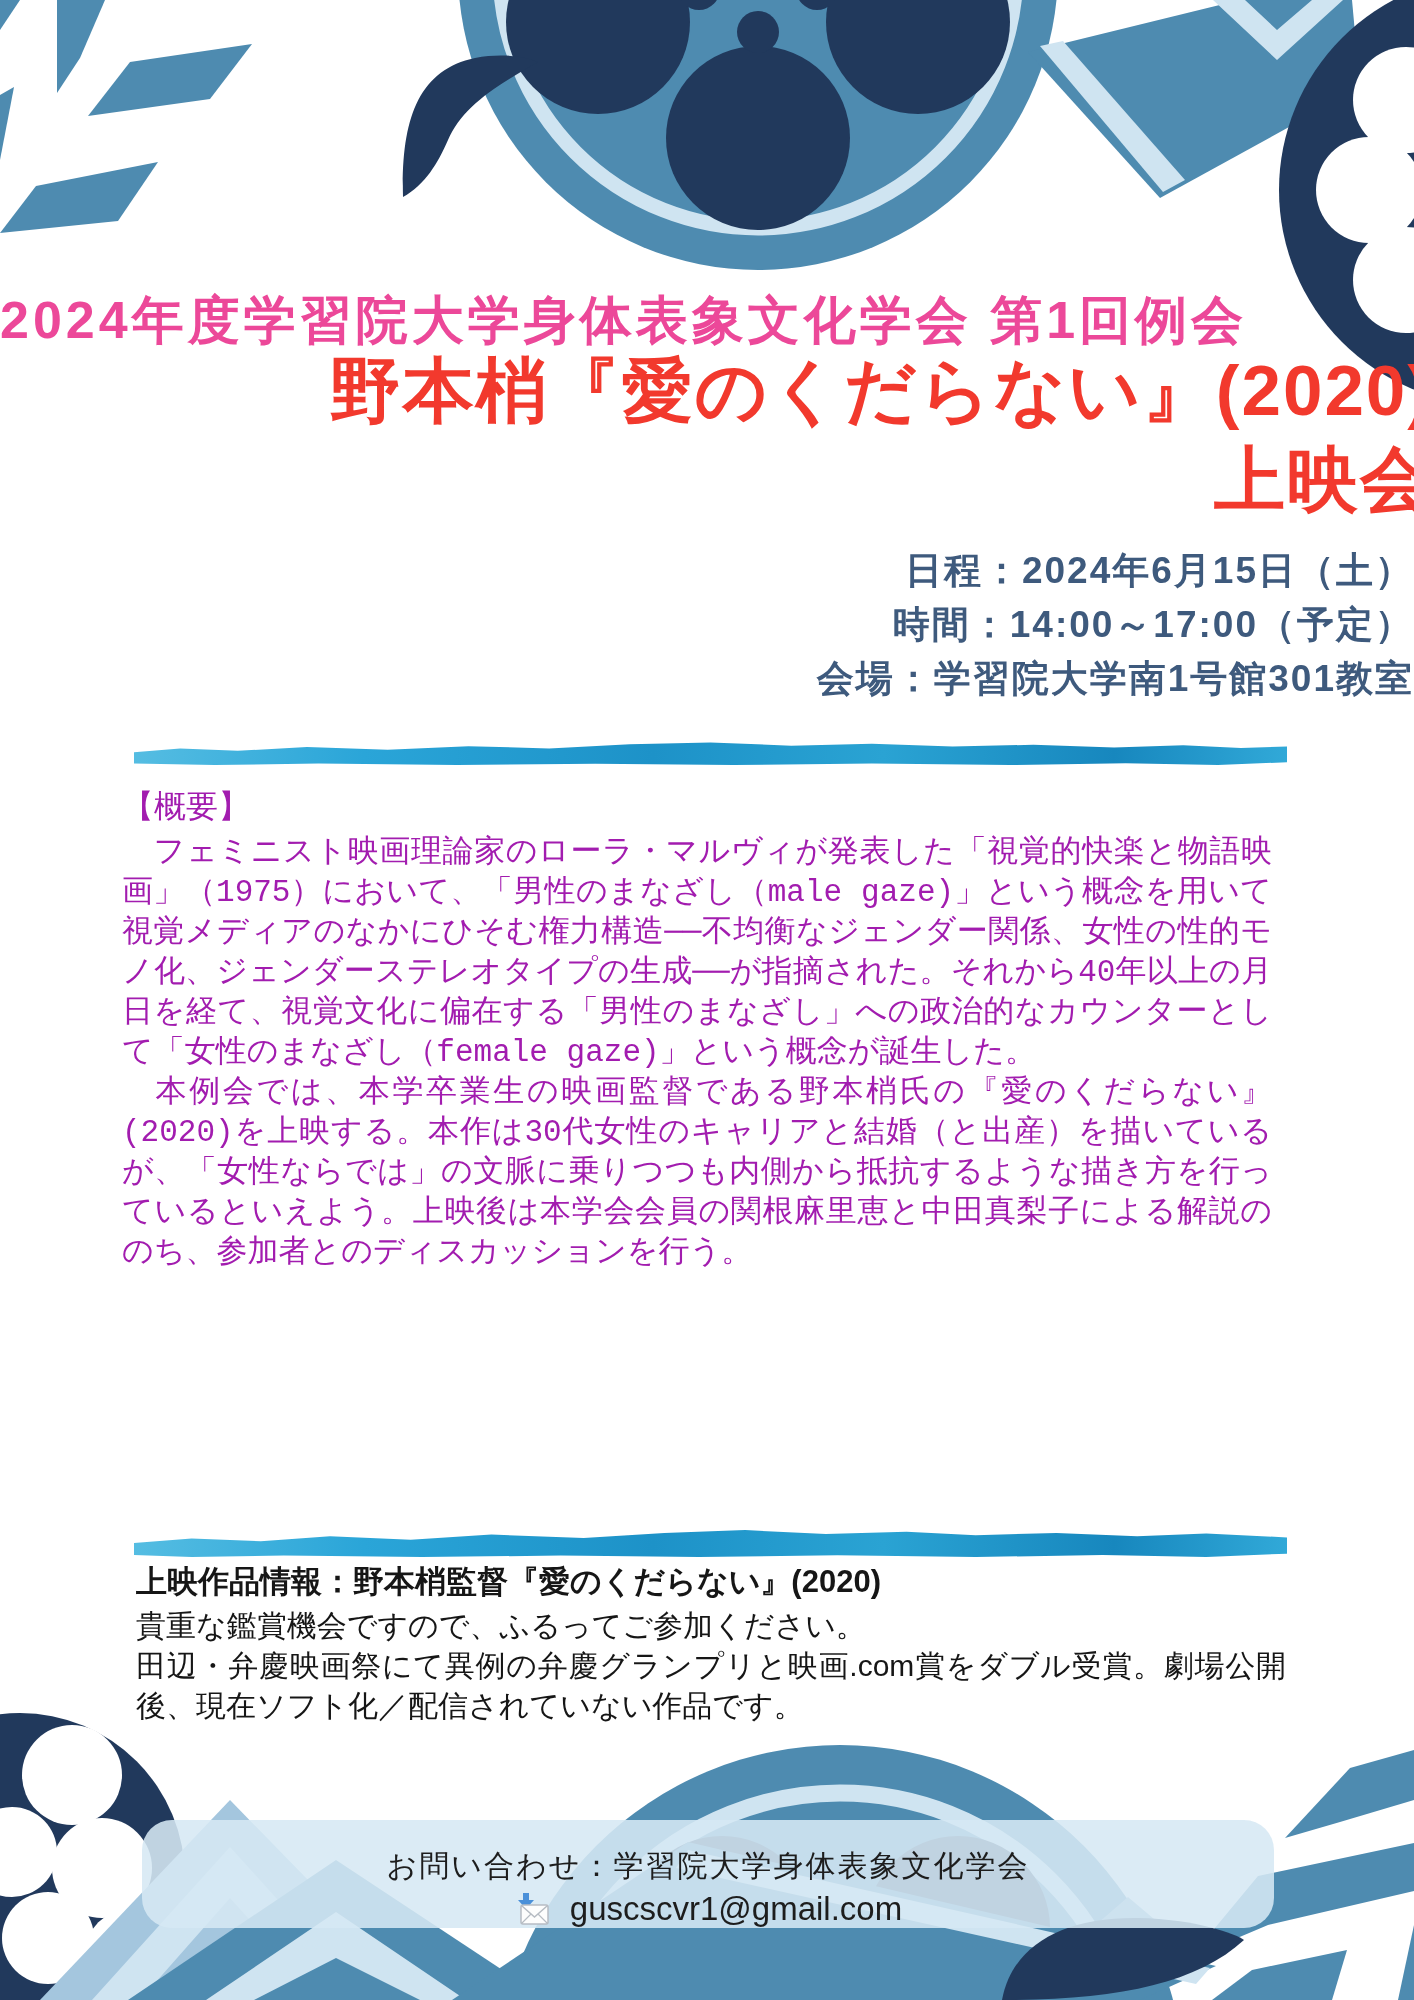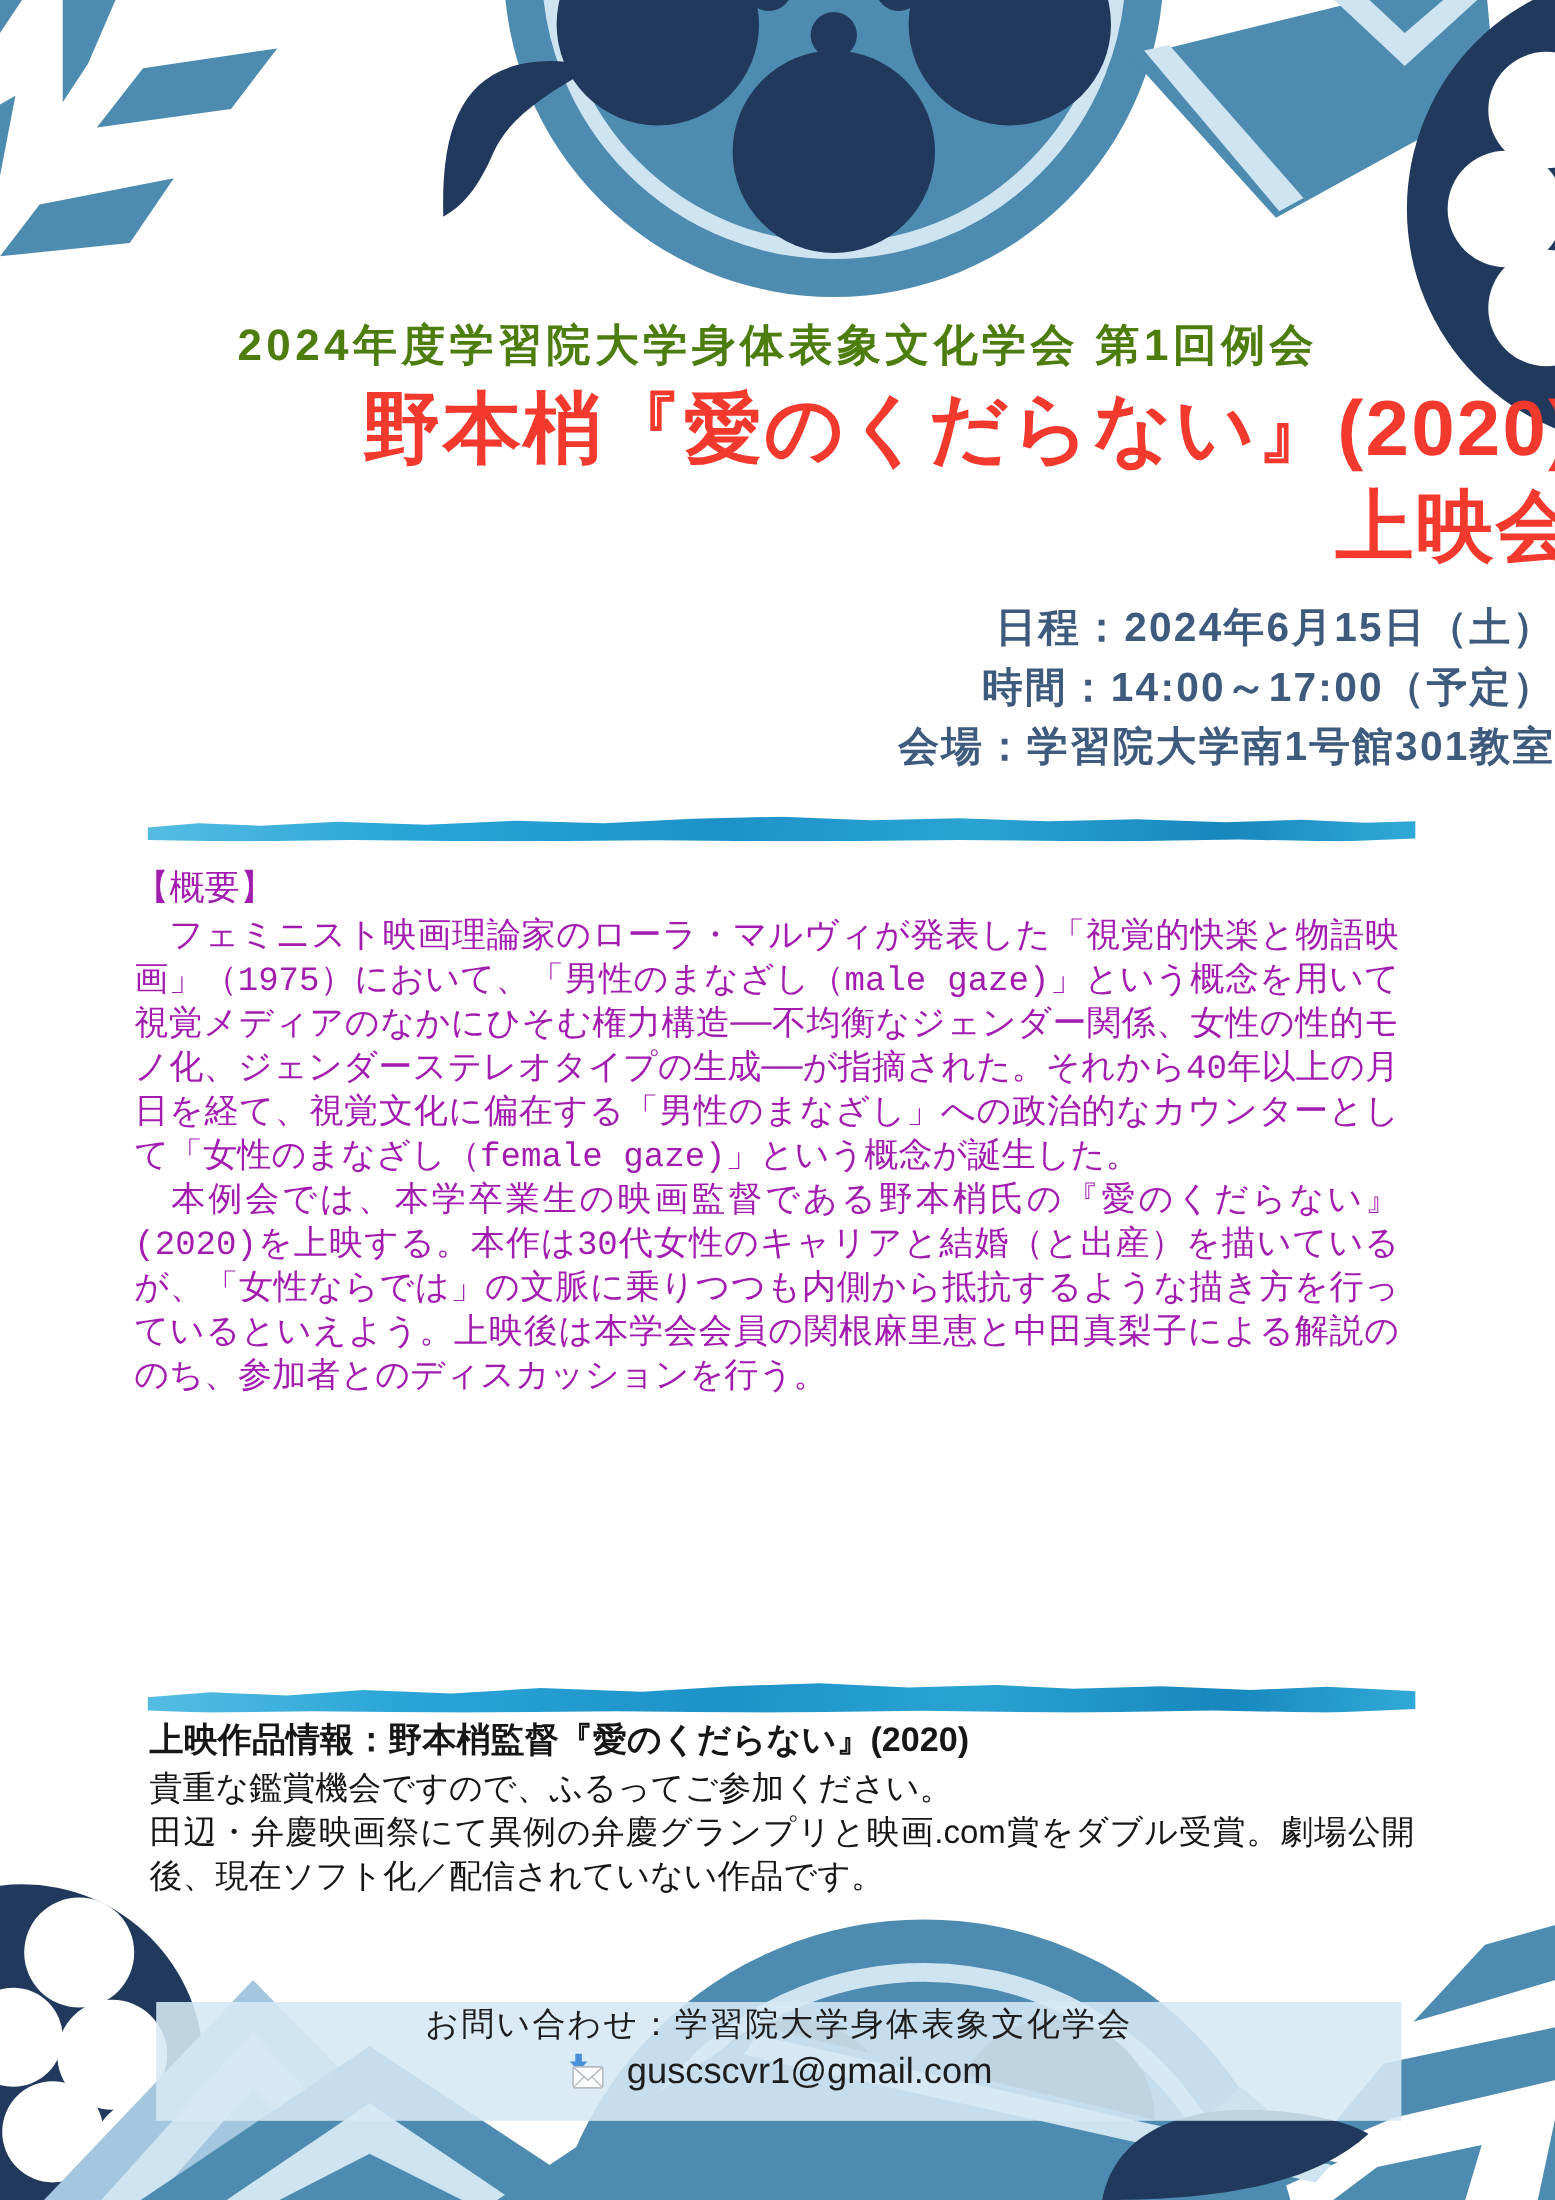--- a/index.html
+++ b/index.html
@@ -7,22 +7,22 @@
     position:relative; width:1414px; height:2000px; background:#ffffff;
     overflow:hidden;
     font-family:"Liberation Sans","DejaVu Sans",sans-serif;
   }
   .deco-svg { position:absolute; inset:0; z-index:0; pointer-events:none; }
   .steel { fill:#4e8bb0; } .pale { fill:#cfe4f1; } .navy { fill:#21395c; }
   .light { fill:#a4c6de; } .gray { fill:#8fb3cc; } .white { fill:#ffffff; }
   .ring { fill:none; stroke:#cfe4f1; }
 
   .header-line {
-    position:absolute; top:286px; left:0; width:100%; text-align:center;
-    font-size:40px; font-weight:800; color:#4d7c0f; letter-spacing:4px; z-index:2;
+    position:absolute; top:286px; left:0; width:100%; 
+    font-size:52px; font-weight:800; color:#ec4899; letter-spacing:4px; z-index:2;
   }
   .main-title {
     position:absolute; top:346px; left:0; width:100%; text-align:right;
     color:#f2392d; font-weight:900; font-size:71px; line-height:89px;
     letter-spacing:2px; z-index:2;margin-left:19px;
   }
   .schedule {
     position:absolute; top:544px; left:0; width:100%; text-align:right;
     color:#3e5a7d; font-size:37px; font-weight:700; line-height:54px;
     letter-spacing:2px; z-index:2;
@@ -45,21 +45,21 @@
   .overview p { margin:0; text-align:justify;font-family:Liberation Mono, monospace; }
   .film-info {
     position:absolute; left:136px; top:1562px; width:1150px; z-index:2;
     color:#161616; font-size:30px; line-height:40px;
   }
   .film-info-heading { font-weight:800; font-size:31px; margin-bottom:4px; }
   .film-info p { margin:0; text-align:justify; }
   .footer-band {
     position:absolute; left:142px; top:1820px; width:1132px; height:108px;
     background:rgba(214,232,244,0.88); z-index:1;
-    display:flex; flex-direction:column; align-items:center; justify-content:flex-start; gap:3px;
+    display:flex; flex-direction:column; align-items:center; justify-content:flex-end; gap:3px;border-radius:30px;
   }
   .footer-contact { font-size:30px; color:#1d1d1d; letter-spacing:2px; }
   .footer-email-row { display:flex; align-items:center; gap:20px; font-size:33px; color:#1d1d1d; }
   a.email { color:#1d1d1d; text-decoration:none; }
 </style>
 </head>
 <body>
 
 <div class="page">
 

